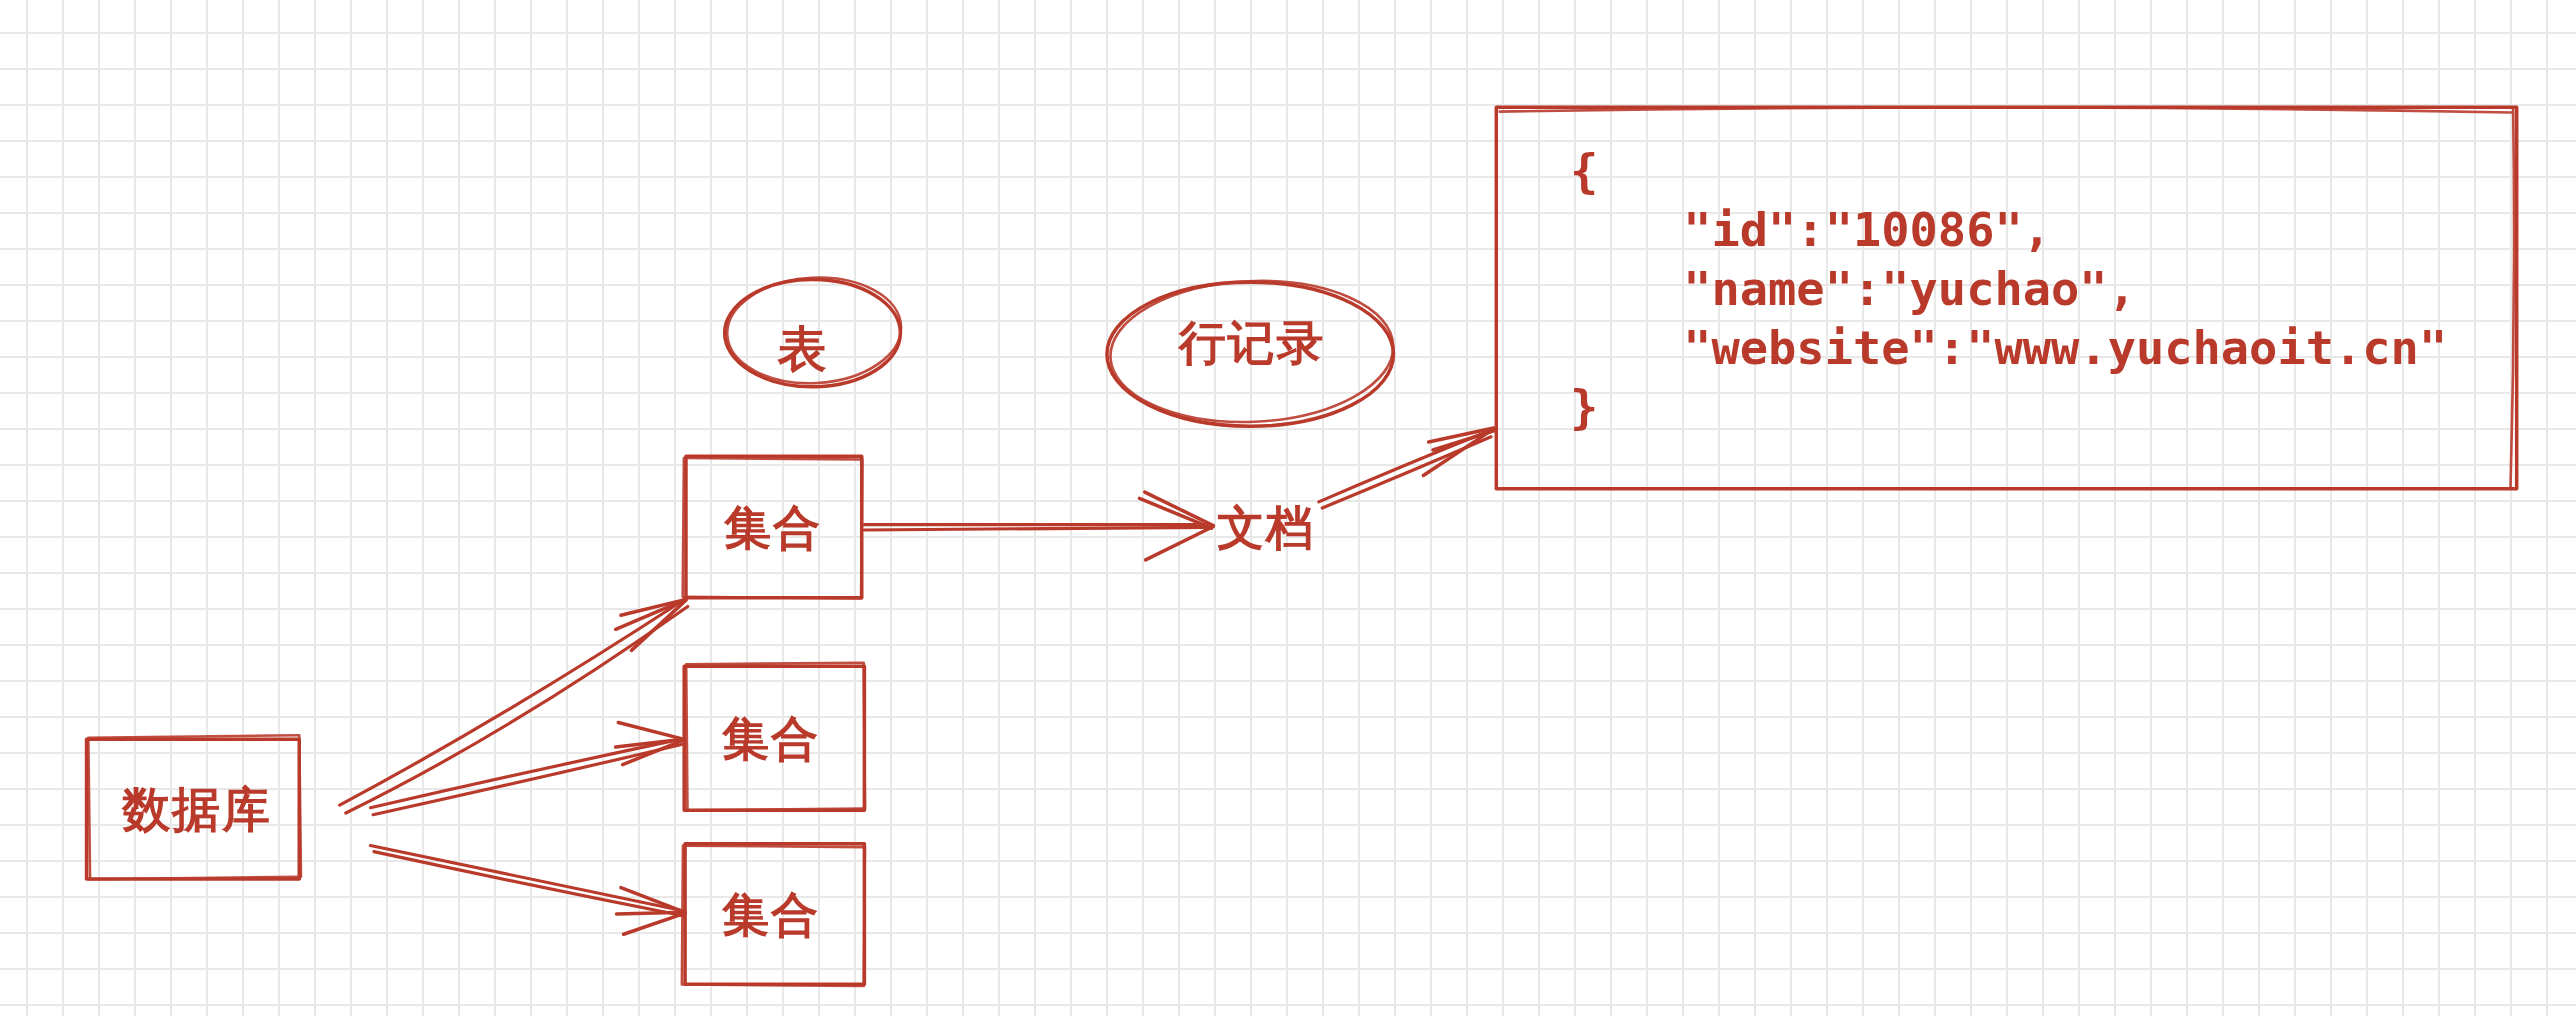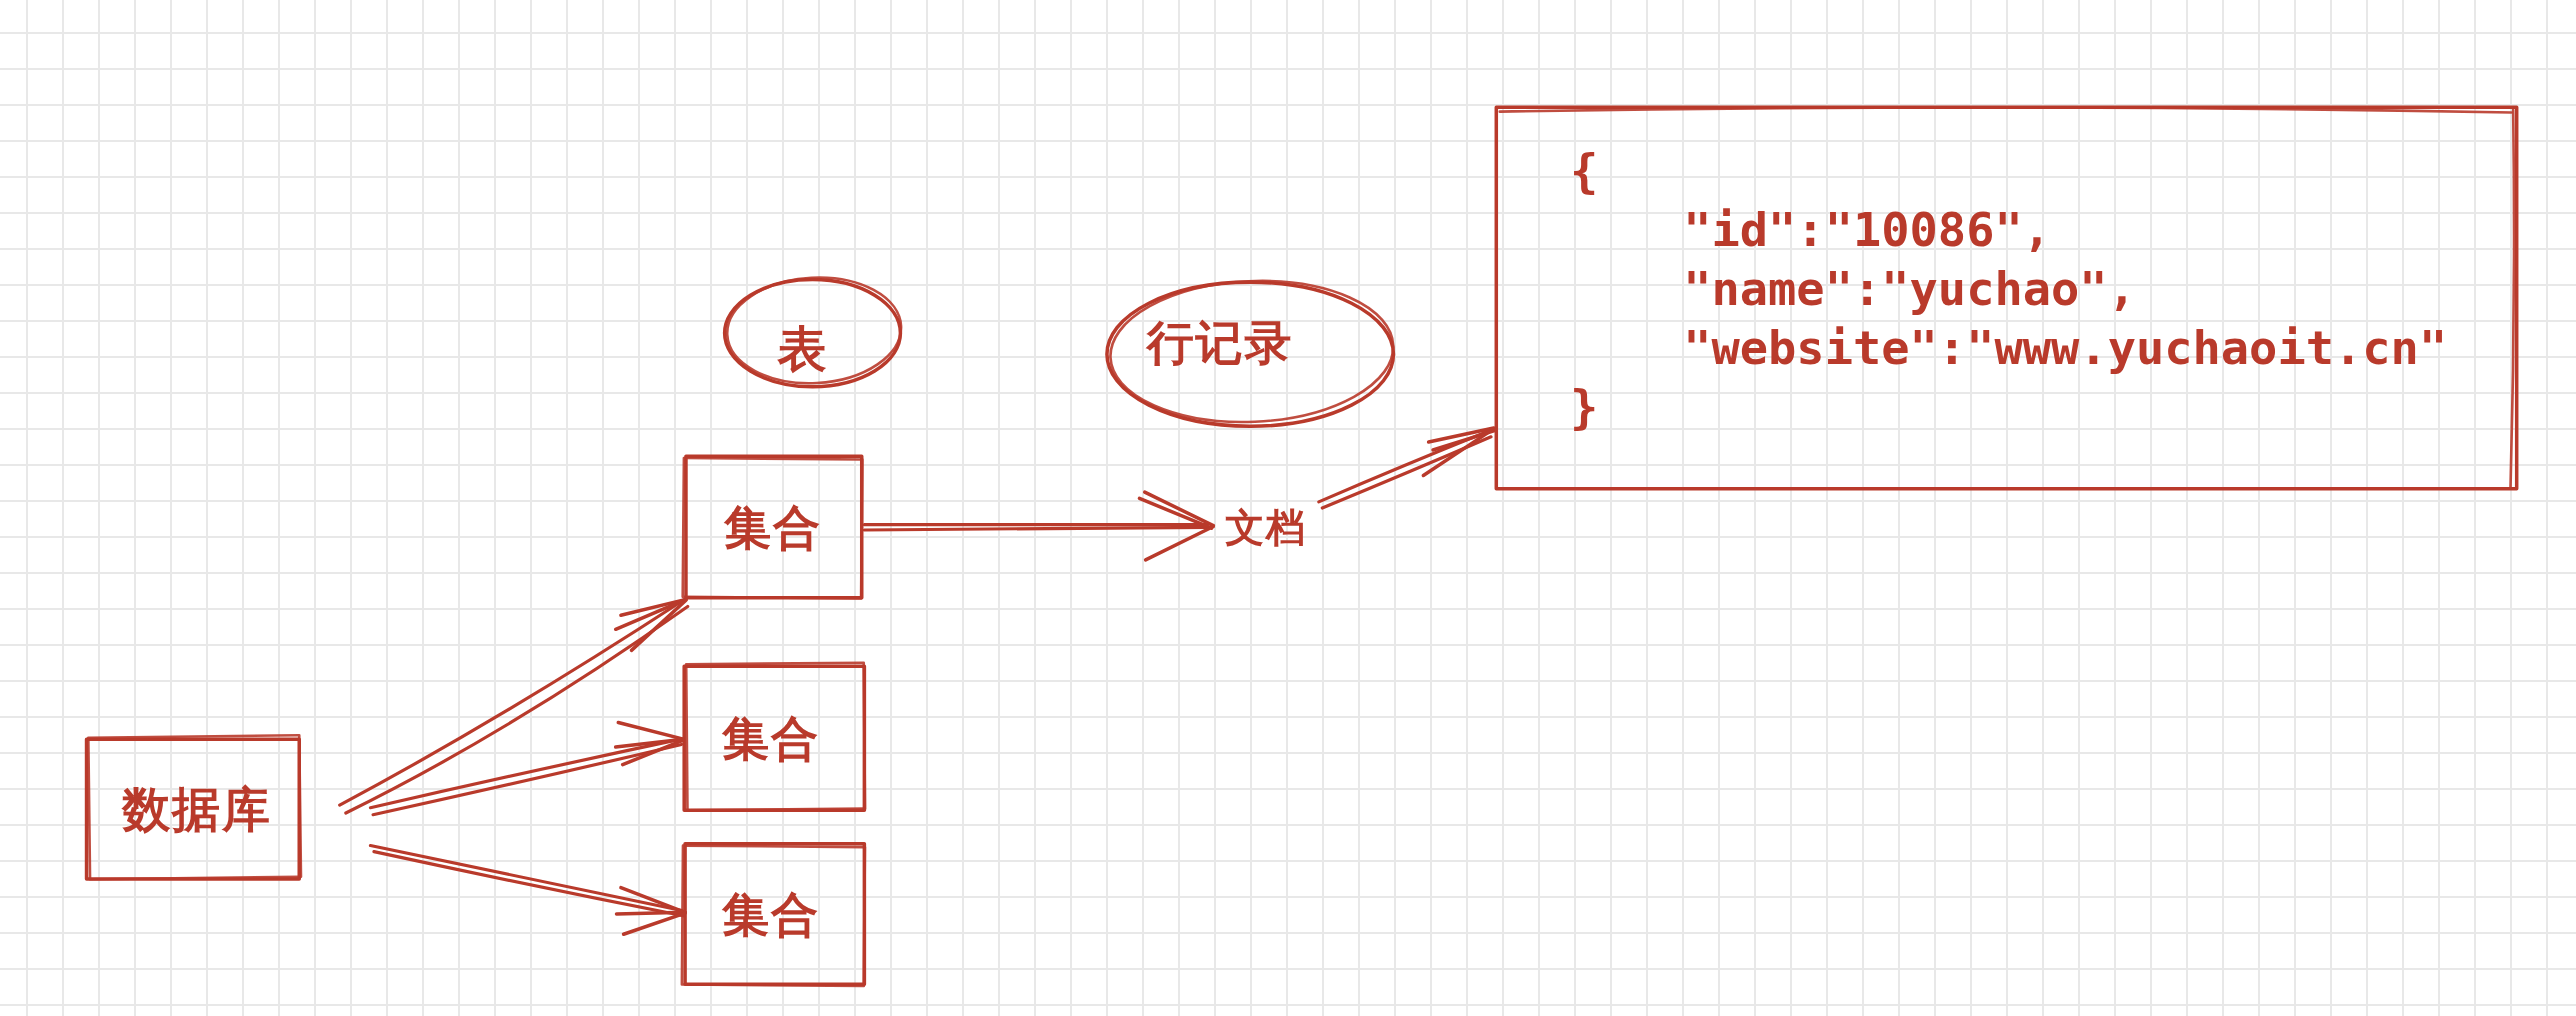--- a/index.html
+++ b/index.html
@@ -29,21 +29,21 @@
   .wing{stroke-width:4px;}
   .label{
     position:absolute;color:var(--ink);font-weight:600;white-space:nowrap;
     transform:translate(-50%,-50%);letter-spacing:1.8px;
     font-family:"Liberation Sans", sans-serif;
   }
   .lbl-db{font-size:48px;}
   .lbl-col{font-size:47px;text-align:center;}
   .lbl-table{font-size:49px;}
   .lbl-row{font-size:47px;}
-  .lbl-doc{font-size:39px;}
+  .lbl-doc{font-size:47px;}
   pre.code{
     position:absolute;margin:0;left:1570px;top:141px;
     font-family:"DejaVu Sans Mono","Liberation Mono",monospace;
     font-size:47px;line-height:59px;font-weight:700;color:var(--ink);
   }
 </style>
 </head>
 <body>
 
 <div class="canvas">
@@ -128,21 +128,21 @@
   <div class="label lbl-db" style="left:197px;top:810px;">数据库</div>
 
   <div class="label lbl-col" style="left:773px;top:528px;">集合</div>
 
   <div class="label lbl-col" style="left:771px;top:739px;">集合</div>
 
   <div class="label lbl-col" style="left:771px;top:915px;">集合</div>
 
   <div class="label lbl-table" style="left:803px;top:350px;">表</div>
 
-  <div class="label lbl-row" style="left:1220px;top:343px;">行记录</div>
+  <div class="label lbl-row" style="left:1252px;top:343px;">行记录</div>
 
   <div class="label lbl-doc" style="left:1266px;top:528px;">文档</div>
 
   <pre class="code">{
     "id":"10086",
     "name":"yuchao",
     "website":"www.yuchaoit.cn"
 }</pre>
 
 </div>

